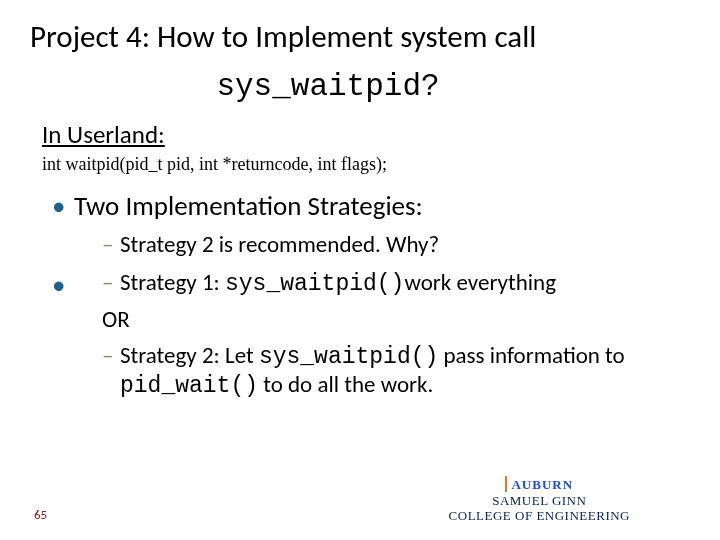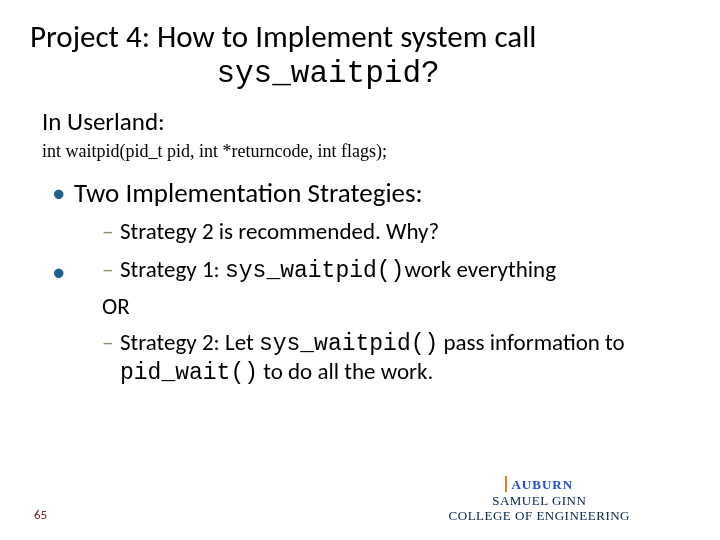--- a/index.html
+++ b/index.html
@@ -1,22 +1,22 @@
 <!DOCTYPE html>
 <html><head>
 <meta charset="utf-8">
 <style>
   * { margin: 0; padding: 0; box-sizing: border-box; }
   html, body { width: 720px; height: 540px; font-family: Calibri, Arial, sans-serif; background: #fff; color: #000; }
   .slide { position: relative; width: 656px; height: 540px; padding: 18px 30px 0 30px; }
   .title { font-size: 31px; line-height: 1.2; margin-bottom: 14px; }
   .title .line1 { display: block; }
-  .title .line2 { display: block; text-align: center; }
+  .title .line2 { display: block; text-align: center; margin-top: 13px; }
   .mono { font-family: "Courier New", monospace; }
-  .subhead { font-size: 25px; margin: 4px 0 2px 12px; }
+  .subhead { font-size: 25px; text-decoration: underline; margin: 4px 0 2px 12px; }
   .code-line { font-family: Liberation Serif, serif; font-size: 18px; margin: 4px 0 14px 12px; white-space: pre; }
   ul.lvl1 { list-style: none; padding-left: 22px; }
   ul.lvl1 > li { position: relative; font-size: 27px; margin: 10px 0 10px 0; padding-left: 22px; }
   ul.lvl1 > li::before { content: "•"; position: absolute; left: 0; top: 0; color: #1F618D; font-size: 27px; }
   ul.lvl2 { list-style: none; padding-left: 28px; margin-top: 0; }
   ul.lvl2 > li { position: relative; font-size: 23px; margin: 8px 0; padding-left: 18px; color: #000; }
   ul.lvl2 > li::before { content: "–"; position: absolute; left: 0; top: 0; color: #8B8B6B; font-size: 23px; }
   .or-line { font-size: 23px; margin: 8px 0 8px 28px; }
   .page-num { position: absolute; left: 34px; bottom: 18px; font-size: 13px; color: #7f1d1d; }
   .logo { position: absolute; right: 26px; bottom: 18px; text-align: center; line-height: 1; }

